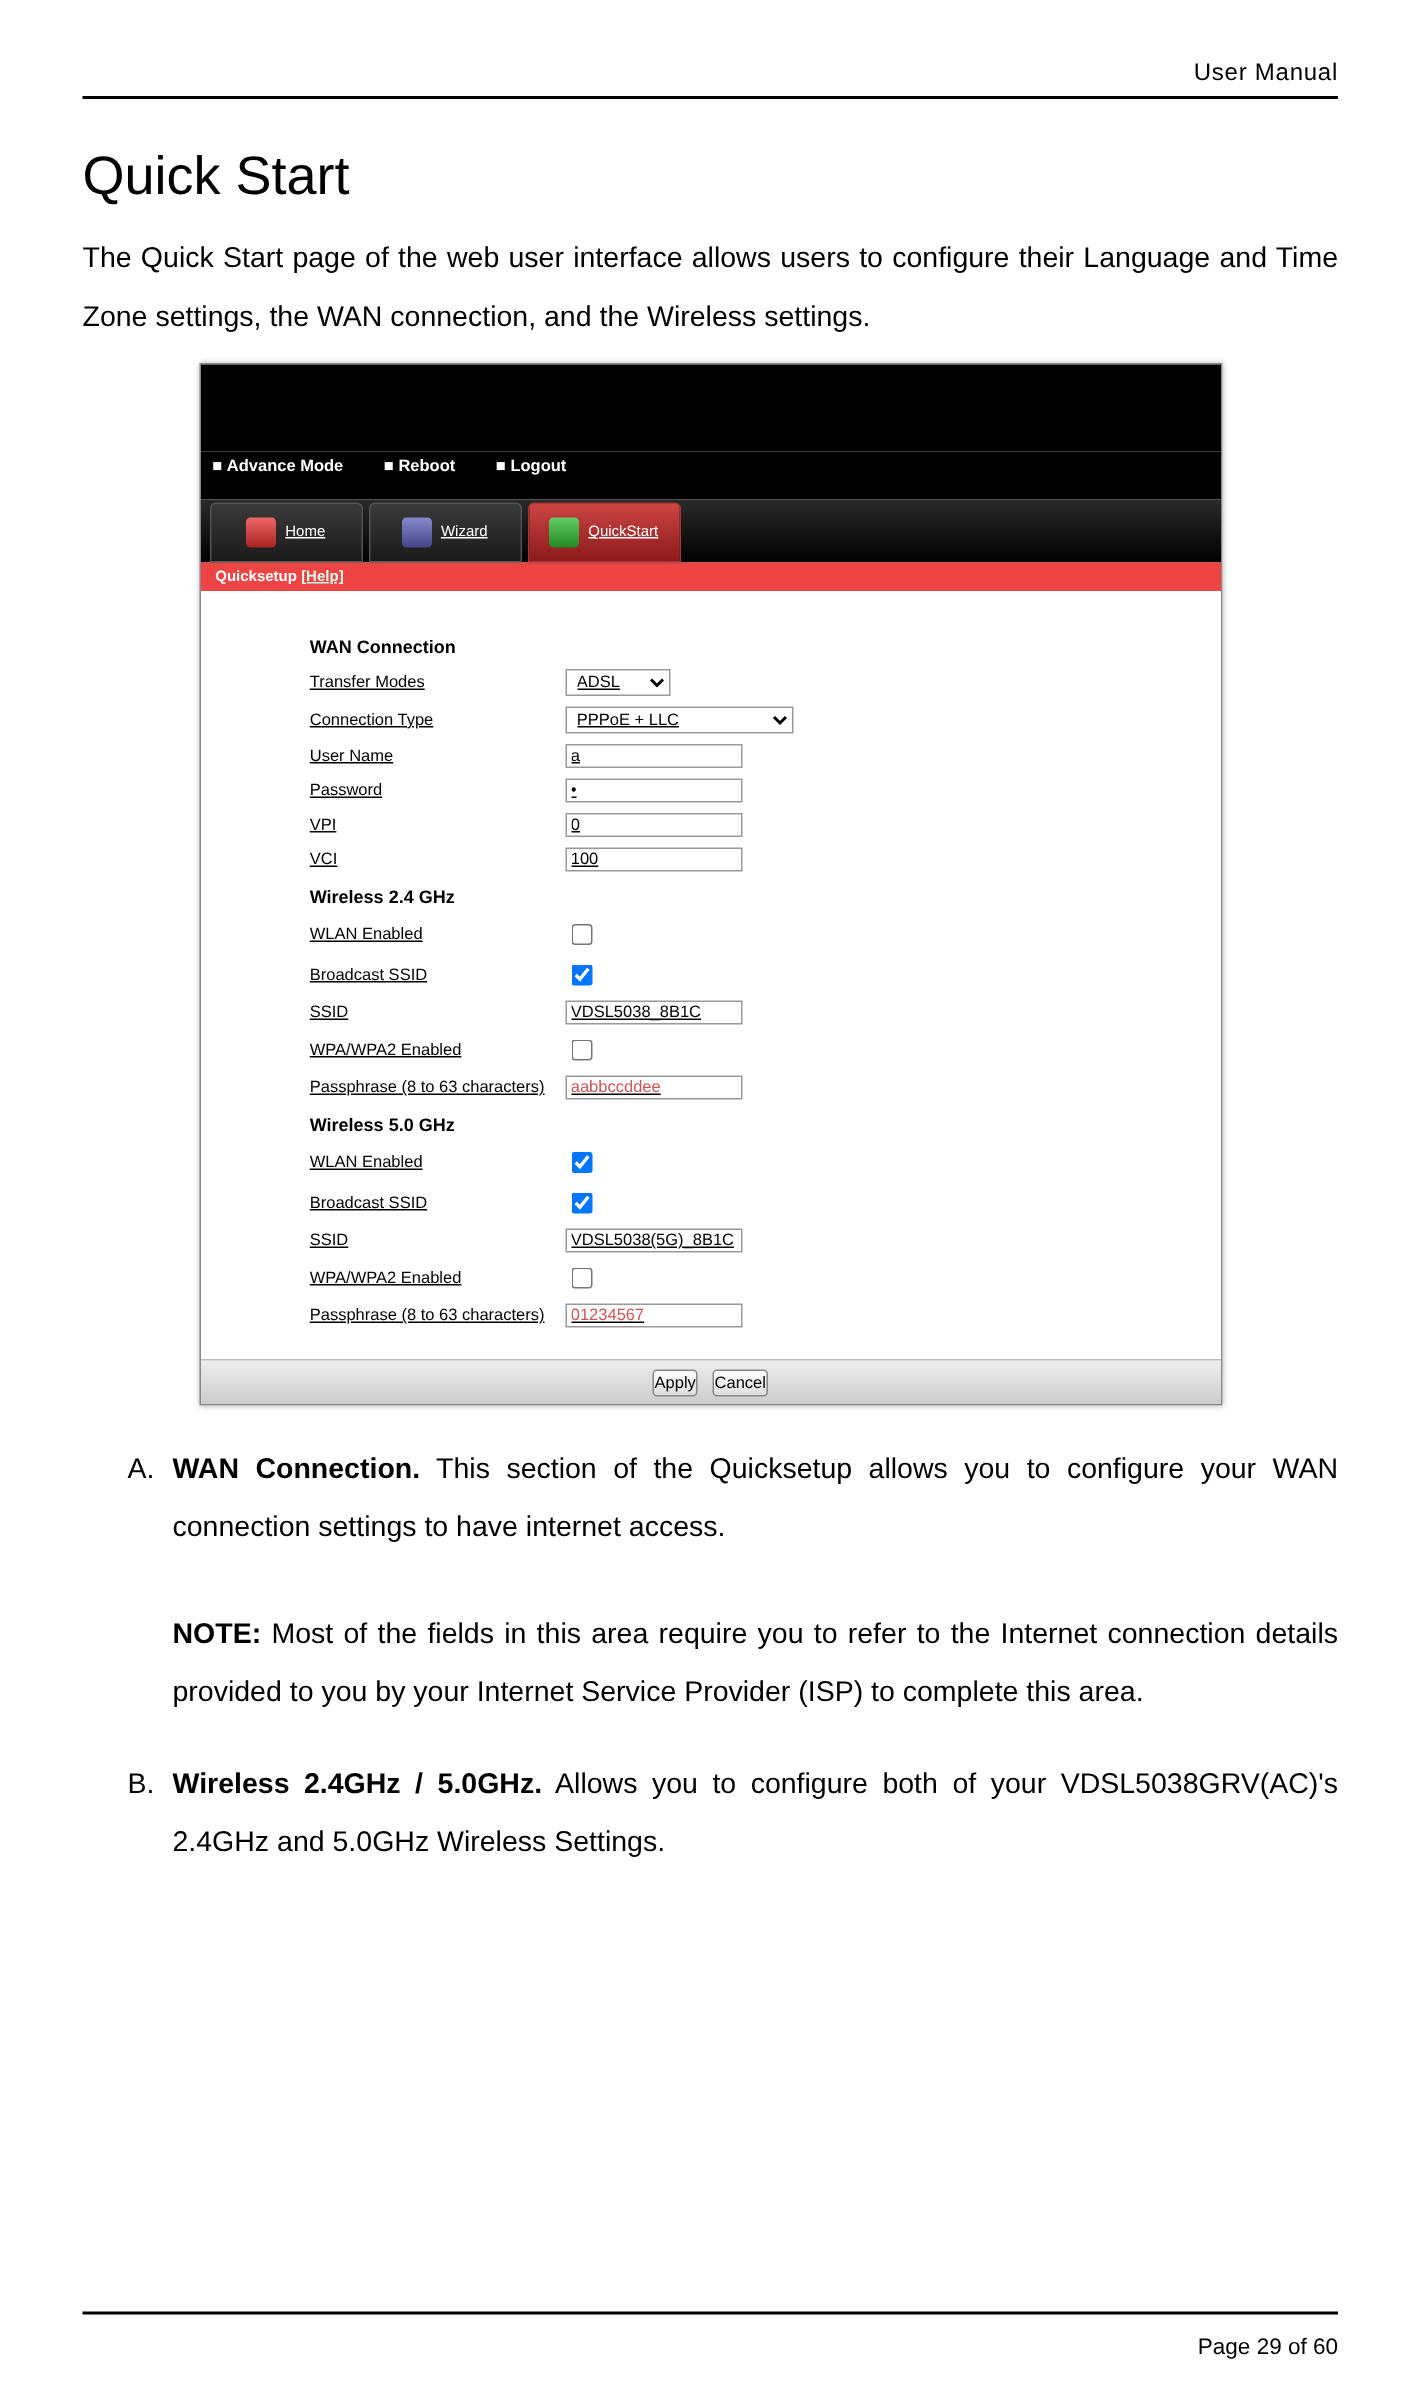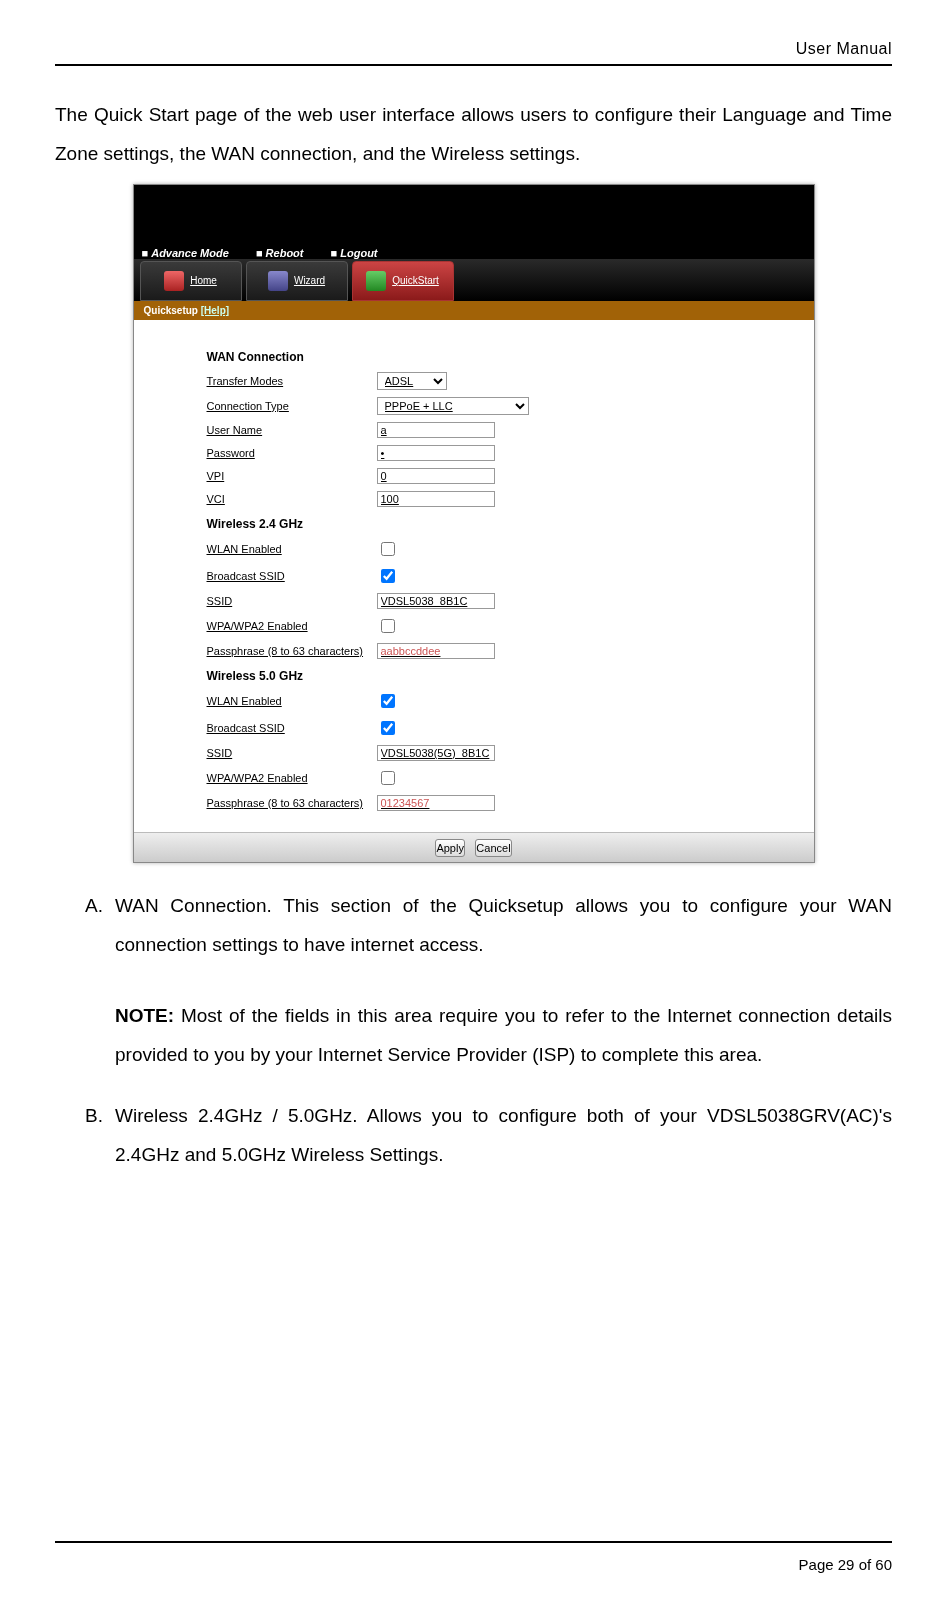--- a/index.html
+++ b/index.html
@@ -65,22 +65,21 @@
   }
   .shot-blackbar {
     background: #000;
     height: 58px;
   }
   .shot-menu {
     background: #000;
     color: #fff;
     font-size: 11px;
     font-weight: bold;
-    padding: 4px 8px 0 8px;
-    font-style: italic;
+    padding: 4px 8px 16px 8px;
   }
   .shot-menu span {
     margin-right: 12px;
     display: inline-block;
   }
   .shot-tabs {
     background: linear-gradient(#2a2a2a,#000);
     display: flex;
     padding: 2px 6px 0 6px;
     gap: 4px;
@@ -105,21 +104,21 @@
     border-color: #a33;
   }
   .tab-icon {
     width: 20px;
     height: 20px;
     display: inline-block;
     border-radius: 3px;
     flex: none;
   }
   .shot-breadcrumb {
-    background: #a16207;
+    background: #ef4444;
     color: #fff;
     font-size: 10px;
     font-weight: bold;
     padding: 4px 10px;
   }
   .shot-breadcrumb a {
     color: #cfe;
     text-decoration: underline;
   }
   .shot-form {
@@ -188,34 +187,35 @@
     margin-bottom: 22px;
     position: relative;
     padding-left: 30px;
   }
   ol.itemlist > li::before {
     content: attr(data-marker);
     position: absolute;
     left: 0;
     top: 0;
   }
-  .item-title { font-weight: normal; }
+  .item-title { font-weight: bold; }
   .note-block {
     margin-top: 32px;
   }
   .note-label { font-weight: bold; }
 </style>
 </head>
 <body>
 
 <div class="page">
 
   <div class="header-right">User Manual</div>
   <hr class="hr-top">
 
+  <h1 class="section-title">Quick Start</h1>
 
   <p class="intro">The Quick Start page of the web user interface allows users to configure their Language and Time Zone settings, the WAN connection, and the Wireless settings.</p>
 
   <div class="shot">
     <div class="shot-blackbar"></div>
     <div class="shot-menu">
       <span>■ <span>Advance Mode</span></span>
       <span>■ <span>Reboot</span></span>
       <span>■ <span>Logout</span></span>
     </div>

